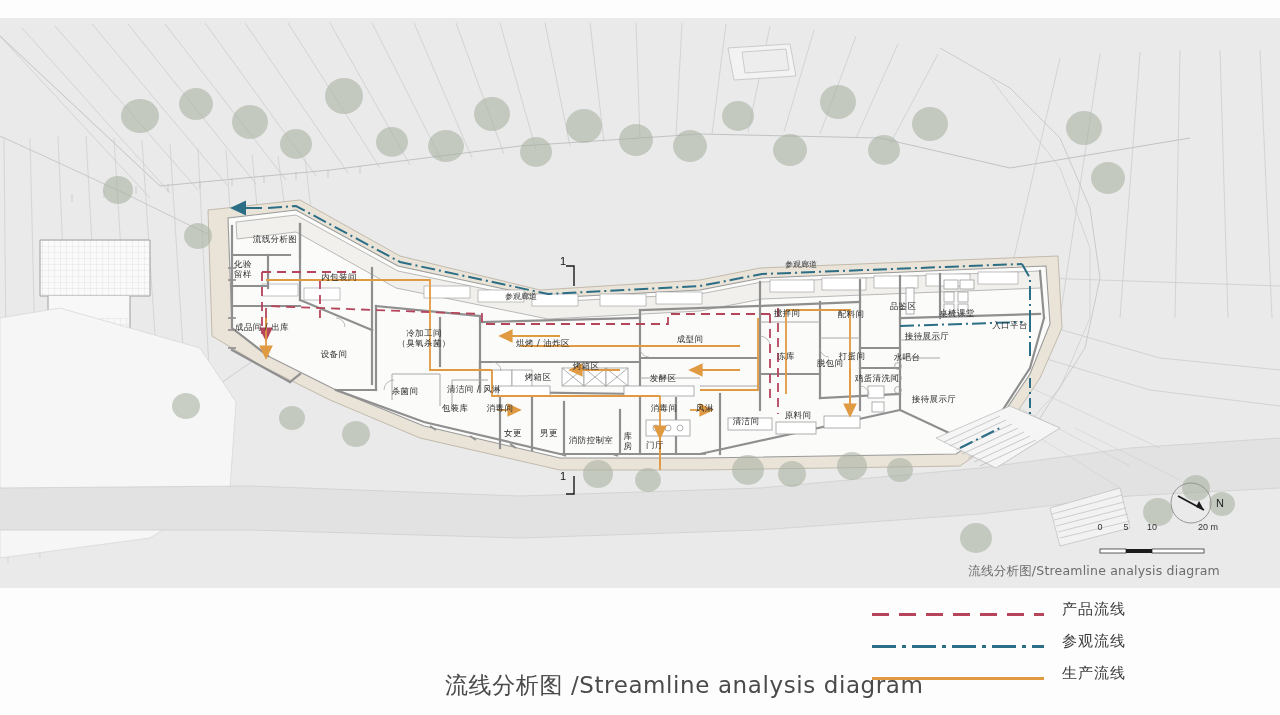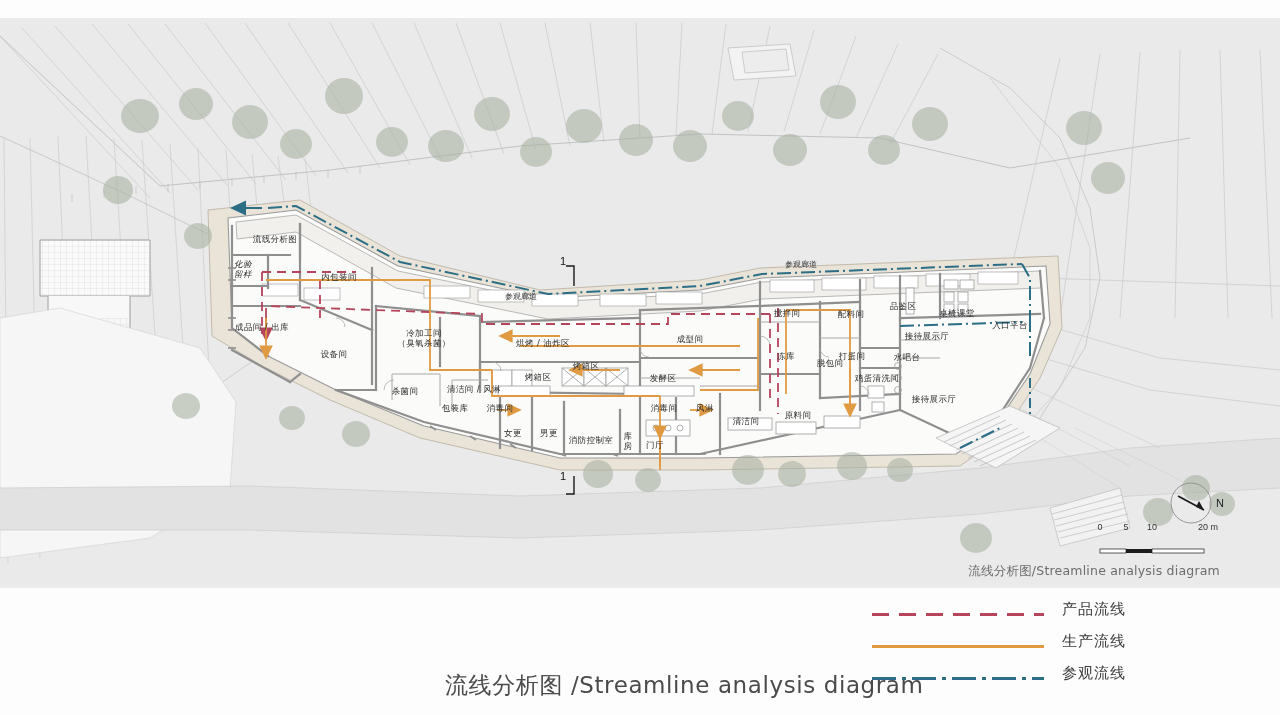--- a/index.html
+++ b/index.html
@@ -479,21 +479,21 @@
 
       <g>
         <rect x="1100" y="531" width="26" height="4" fill="#ffffff" stroke="#1c1c1c" stroke-width="0.7"></rect>
         <rect x="1126" y="531" width="26" height="4" fill="#1c1c1c"></rect>
         <rect x="1152" y="531" width="52" height="4" fill="#ffffff" stroke="#1c1c1c" stroke-width="0.7"></rect>
       </g>
     </svg>
 
     <div id="room-labels">
         <div class="rlabel" style="left: 275px; top: 221px;">流线分析图</div>
-        <div class="rlabel two" style="left: 243px; top: 252px; font-style: italic;">化验<br>留样</div>
+        <div class="rlabel two" style="left: 243px; top: 252px;">化验<br>留样</div>
         <div class="rlabel" style="left: 339px; top: 259px;">内包装间</div>
         <div class="rlabel" style="left: 262px; top: 309px;">成品间 / 出库</div>
         <div class="rlabel" style="left: 334px; top: 336px;">设备间</div>
         <div class="rlabel two" style="left: 424px; top: 321px;">冷加工间<br>（臭氧杀菌）</div>
         <div class="rlabel" style="left: 405px; top: 373px;">杀菌间</div>
         <div class="rlabel" style="left: 455px; top: 390px;">包装库</div>
         <div class="rlabel" style="left: 474px; top: 371px;">清洁间 / 风淋</div>
         <div class="rlabel" style="left: 500px; top: 390px;">消毒间</div>
         <div class="rlabel" style="left: 513px; top: 415px;">女更</div>
         <div class="rlabel" style="left: 549px; top: 415px;">男更</div>
@@ -538,24 +538,24 @@
 
     <div id="plan-caption">流线分析图/Streamline analysis diagram</div>
   </div>
 
   <div id="legend">
     <div class="leg-row">
       <div class="leg-line" style="background: repeating-linear-gradient(to right, rgb(182, 68, 90) 0px, rgb(182, 68, 90) 17px, transparent 17px, transparent 27px);"></div>
       <div class="leg-text">产品流线</div>
     </div>
     <div class="leg-row">
+      <div class="leg-line" style="background: repeating-linear-gradient(to right, rgb(43, 110, 134) 0px, rgb(43, 110, 134) 24px, transparent 24px, transparent 30px, rgb(43, 110, 134) 30px, rgb(43, 110, 134) 34px, transparent 34px, transparent 40px);"></div>
+      <div class="leg-text">参观流线</div>
+    </div>
+    <div class="leg-row">
       <div class="leg-line" style="background: rgb(224, 154, 66);"></div>
       <div class="leg-text">生产流线</div>
     </div>
-    <div class="leg-row">
-      <div class="leg-line" style="background: repeating-linear-gradient(to right, rgb(43, 110, 134) 0px, rgb(43, 110, 134) 24px, transparent 24px, transparent 30px, rgb(43, 110, 134) 30px, rgb(43, 110, 134) 34px, transparent 34px, transparent 40px);"></div>
-      <div class="leg-text">参观流线</div>
-    </div>
   </div>
 
   <div id="main-title">流线分析图 /Streamline analysis diagram</div>
 
 </div>
 
 </body></html>

